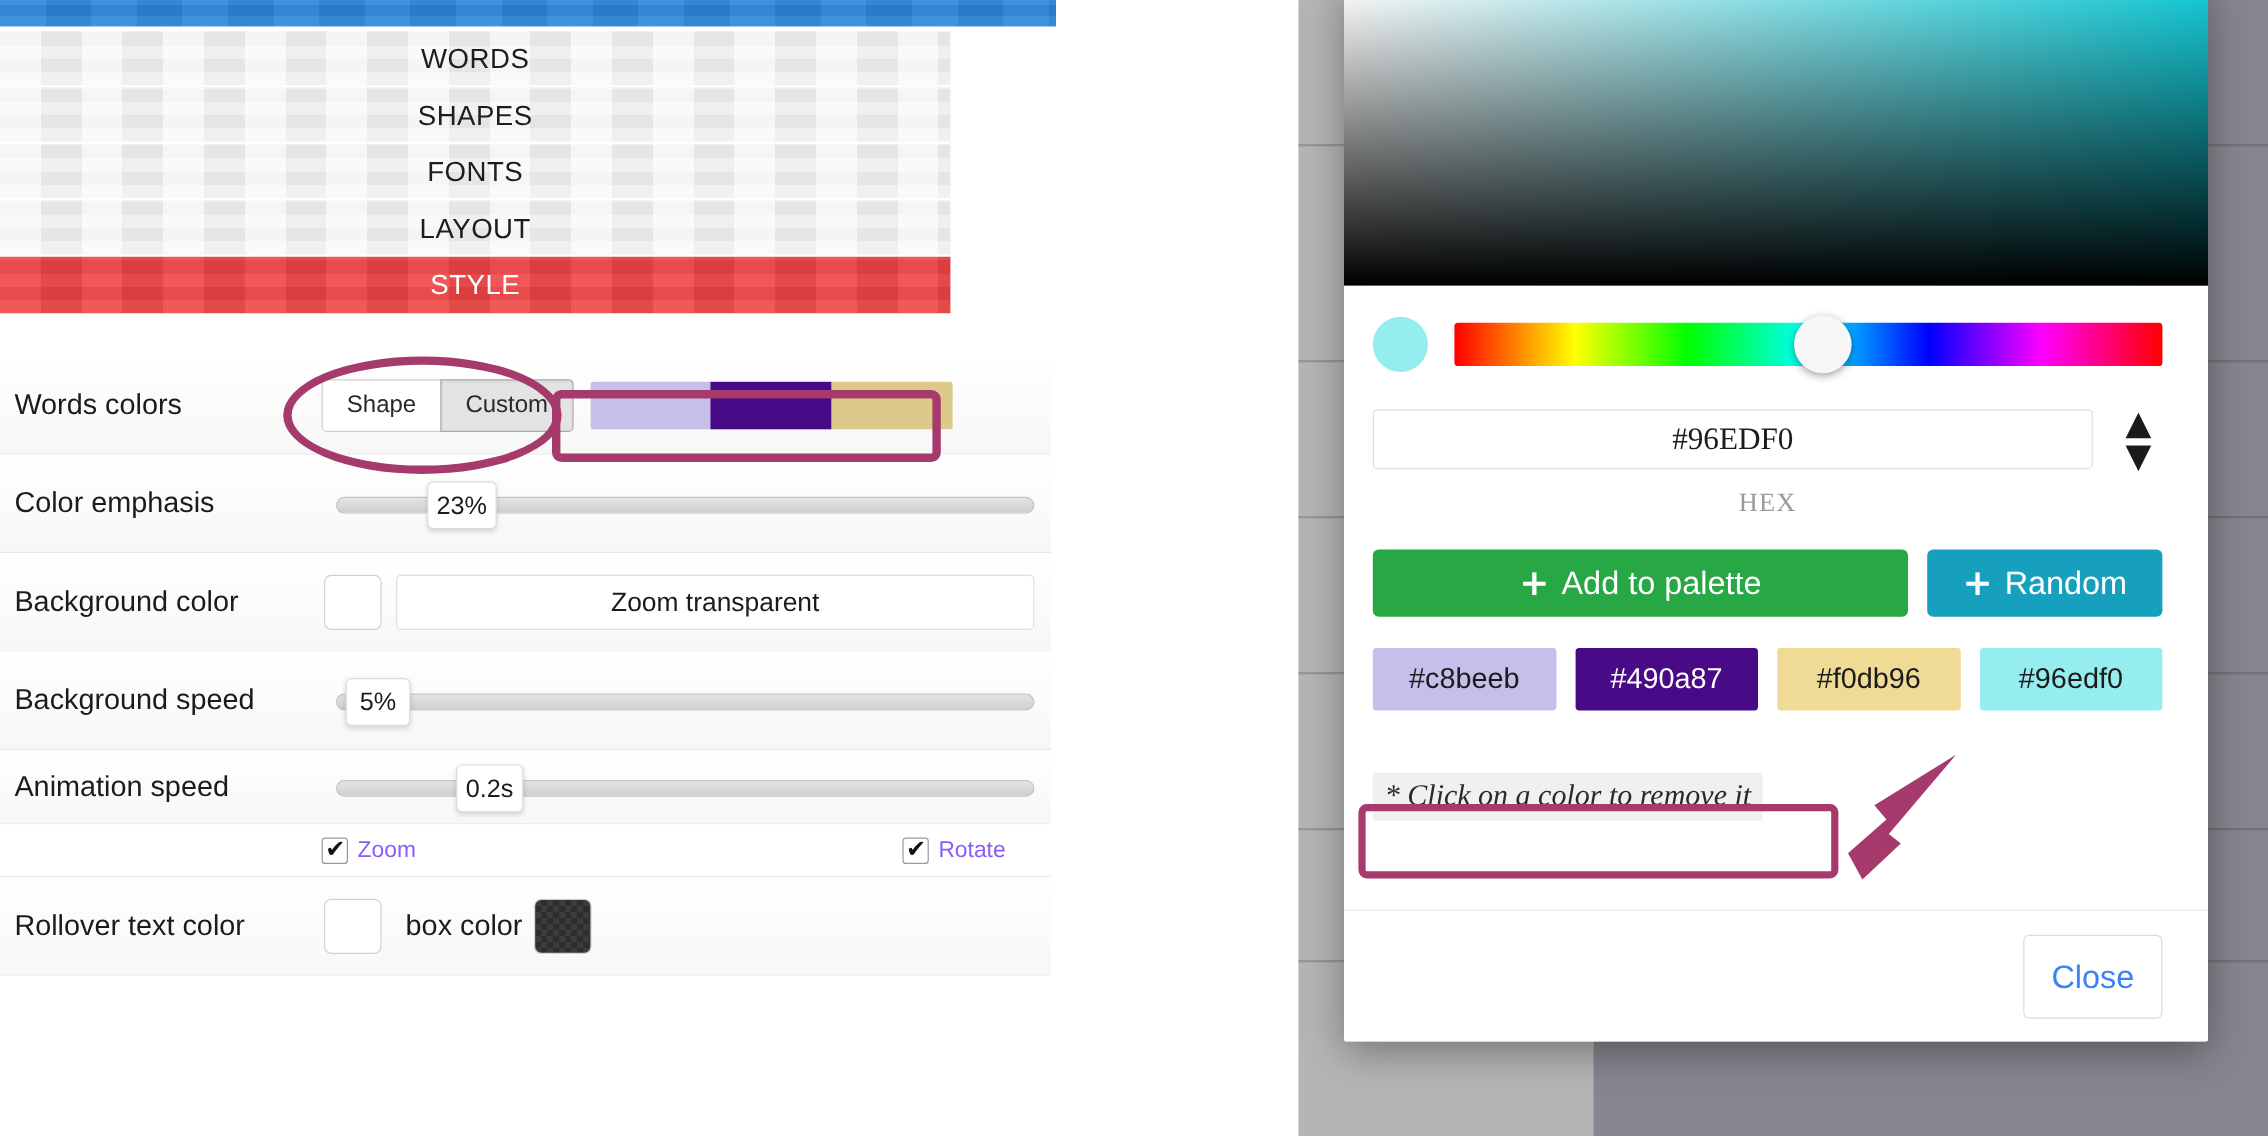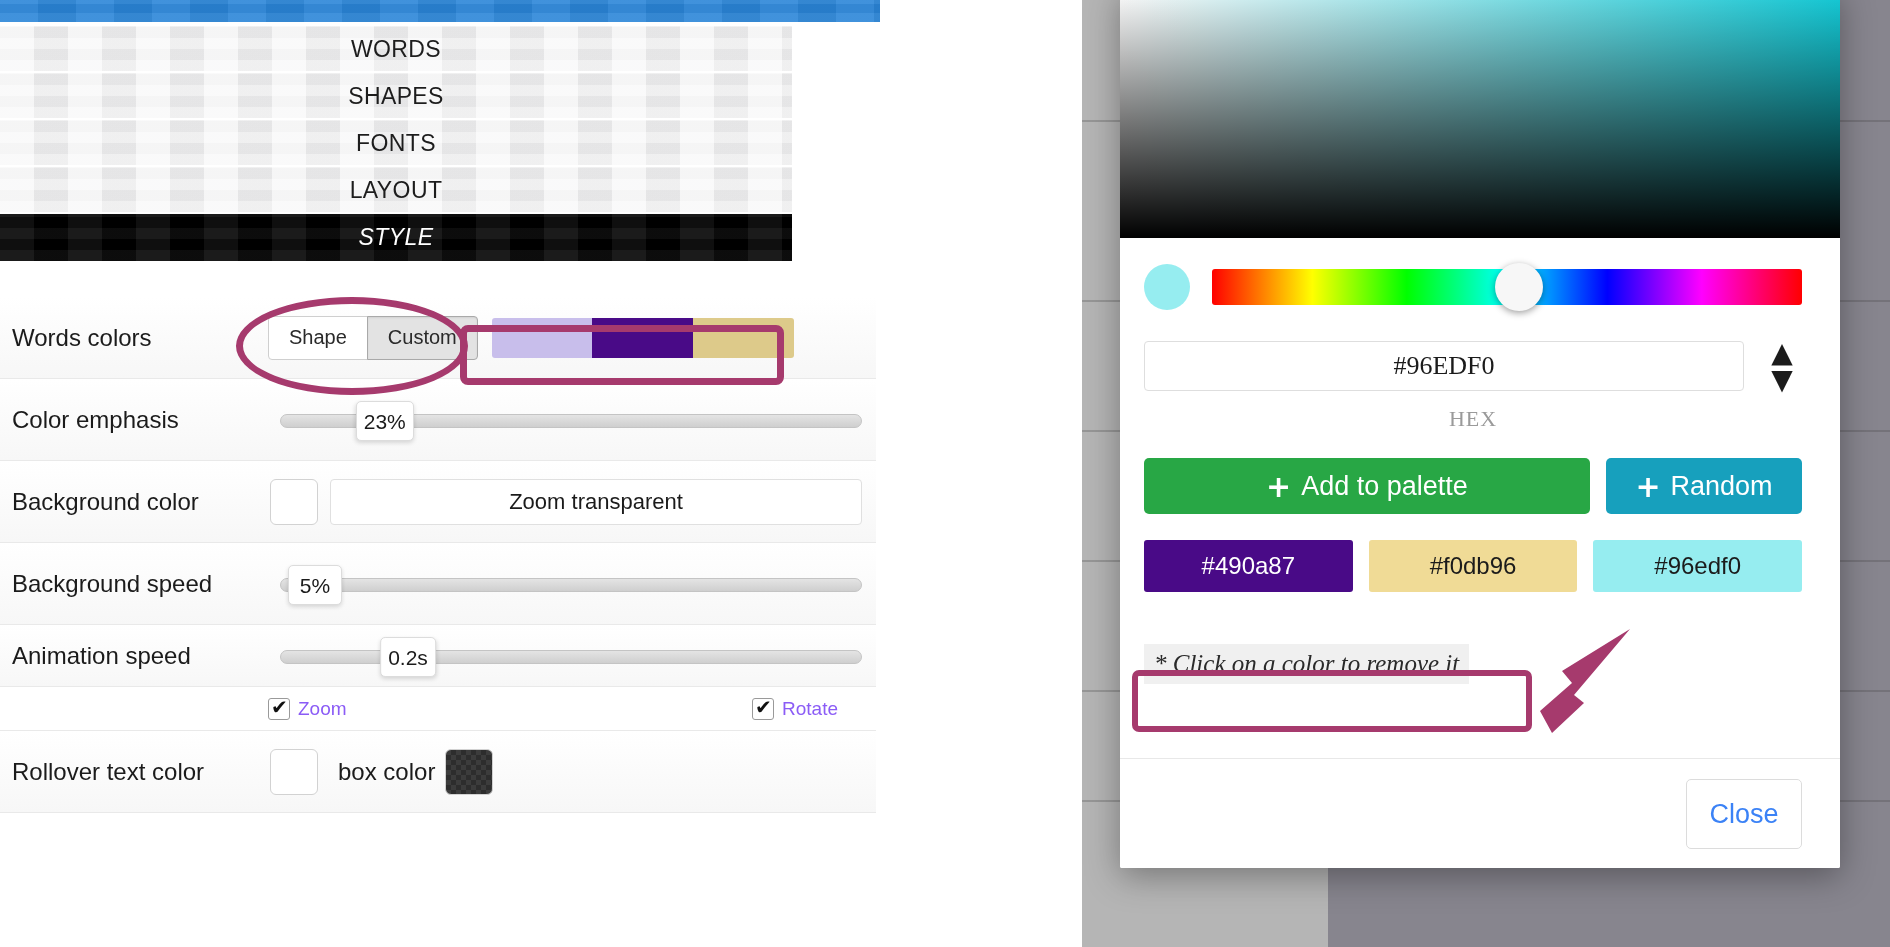--- a/index.html
+++ b/index.html
@@ -61,21 +61,21 @@
     letter-spacing: .4px;
   }
   .tab::before{
     content:""; position:absolute; inset:0;
     background:
       repeating-linear-gradient(90deg, rgba(255,255,255,.55) 0 34px, rgba(0,0,0,.015) 34px 68px),
       repeating-linear-gradient(0deg, rgba(255,255,255,.4) 0 11px, rgba(0,0,0,.012) 11px 22px);
     pointer-events:none;
   }
   .tab span { position: relative; z-index: 2; }
-  .tab.active { background: #000000; color: #ffffff; border-bottom: none; font-style: italic; }
+  .tab.active { background: #ef4444; color: #ffffff; border-bottom: none; }
   .tab.active::before{
     background:
       repeating-linear-gradient(90deg, rgba(255,255,255,.06) 0 34px, rgba(0,0,0,.05) 34px 68px),
       repeating-linear-gradient(0deg, rgba(255,255,255,.05) 0 11px, rgba(0,0,0,.04) 11px 22px);
   }
 
   .settings { position: absolute; left: 0; top: 297px; width: 876px; }
   .srow {
     position: relative;
     display: flex; align-items: center;
@@ -425,20 +425,21 @@
           <span class="plus">+</span>
           <span>Add to palette</span>
         </div>
         <div class="btn btn-rand">
           <span class="plus">+</span>
           <span>Random</span>
         </div>
       </div>
 
       <div class="palette" id="palette">
+          <div class="pal-chip" style="background: rgb(200, 190, 235); color: rgb(27, 27, 27);">#c8beeb</div>
           <div class="pal-chip" style="background: rgb(73, 10, 135); color: rgb(255, 255, 255);">#490a87</div>
           <div class="pal-chip" style="background: rgb(240, 219, 150); color: rgb(27, 27, 27);">#f0db96</div>
           <div class="pal-chip" style="background: rgb(150, 237, 240); color: rgb(27, 27, 27);">#96edf0</div>
         </div>
 
       <div class="note">* Click on a color to remove it</div>
     </div>
 
     <div class="dlg-foot">
       <div class="close-btn">Close</div>

